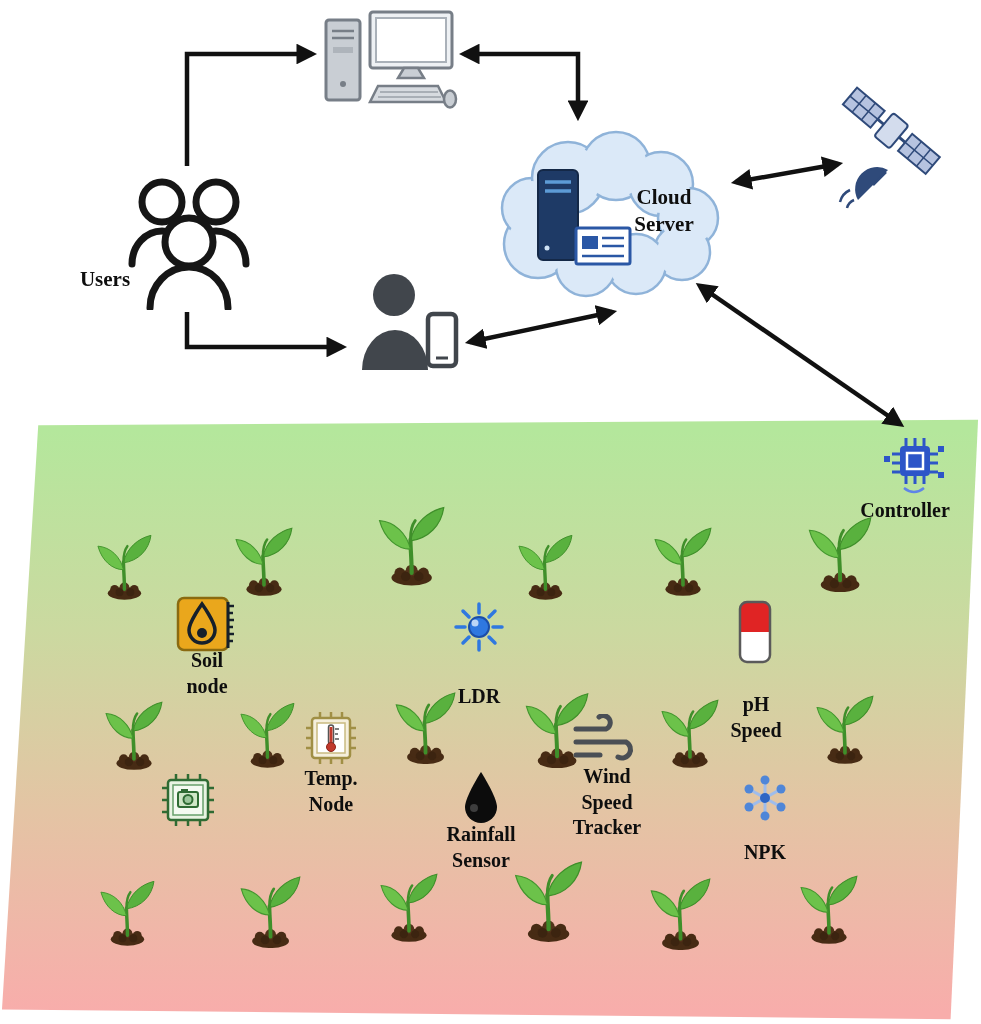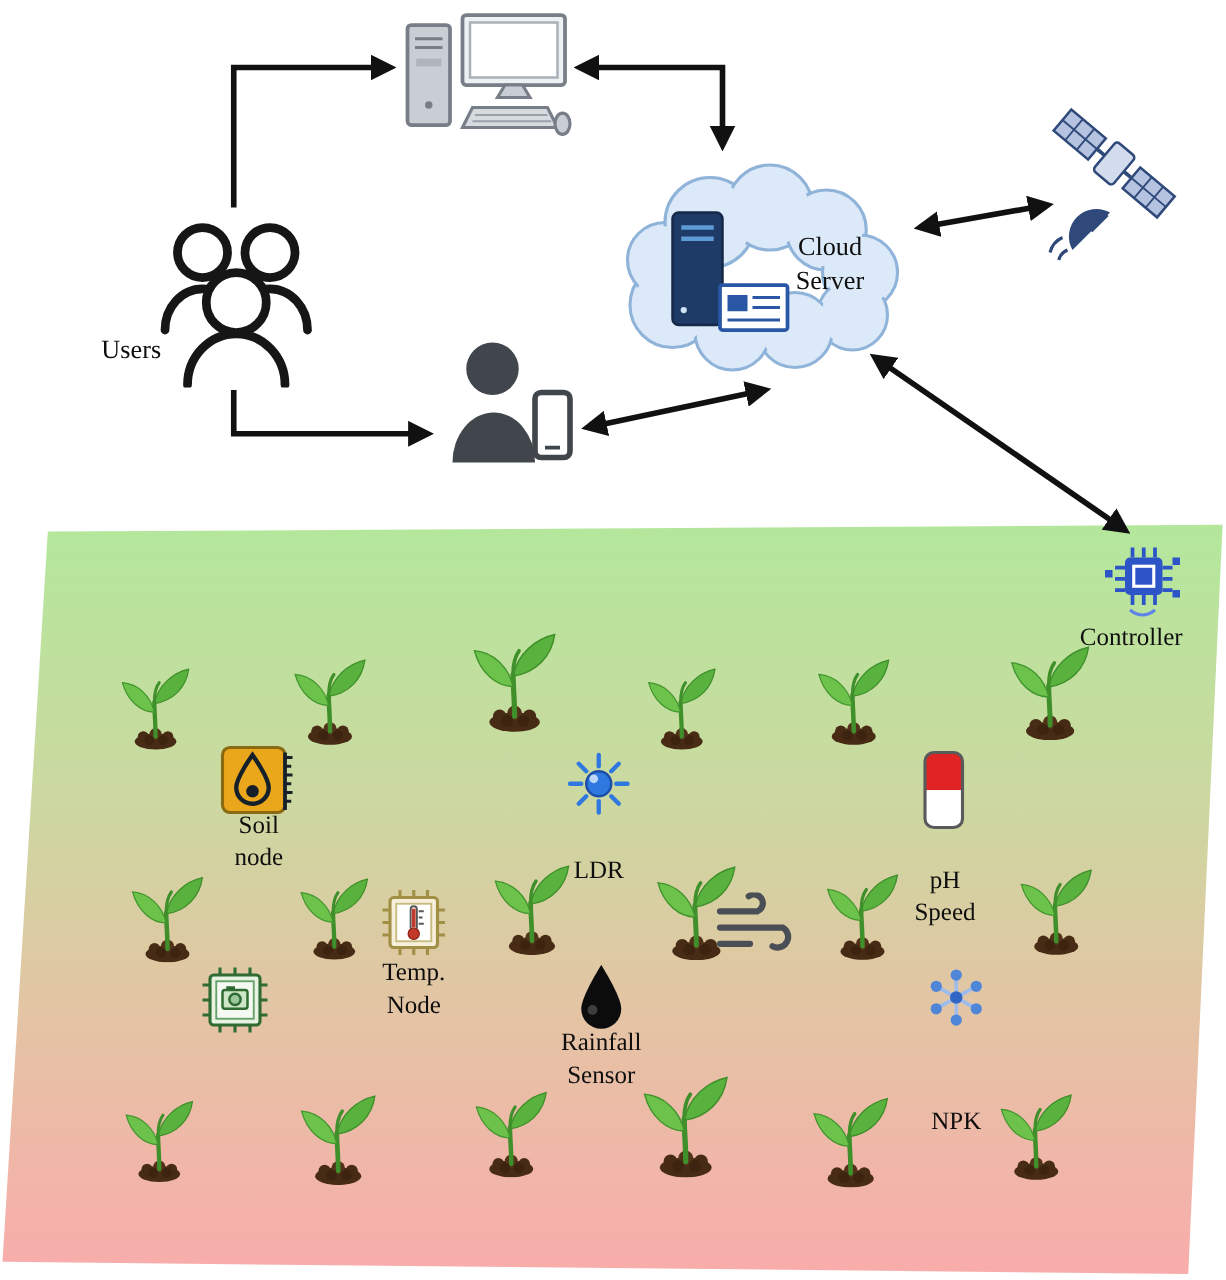--- a/index.html
+++ b/index.html
@@ -1,19 +1,19 @@
 <!DOCTYPE html>
 <html><head>
 <meta charset="utf-8">
 <style>
   html,body{margin:0;padding:0;background:#ffffff;}
   #canvas{position:relative;width:981px;height:1024px;background:#ffffff;overflow:hidden;
           font-family:"Liberation Serif",serif;}
   .abs{position:absolute;}
-  .lbl{position:absolute;font-weight:400;font-size:20px;line-height:1.28;color:#0e0e0e;
+  .lbl{position:absolute;font-weight:700;font-size:20px;line-height:1.28;color:#0e0e0e;
        text-align:center;font-family:"Liberation Serif",serif;}
   #field{position:absolute;left:0;top:418px;width:981px;height:606px;
          background:linear-gradient(180deg,#b4e79c 2%,#cbd9a0 35%,#e4c4a4 65%,#f8adab 98%);
          clip-path:polygon(3.9% 1.2%, 99.7% 0.3%, 96.9% 99.2%, 0.2% 97.6%);}
   #arrows{position:absolute;left:0;top:0;width:981px;height:1024px;pointer-events:none;}
   .plant{position:absolute;}
   svg{display:block;}
 </style>
 </head>
 <body>
@@ -343,16 +343,17 @@
     <circle cx="29" cy="28" r="5" fill="#2f66c4"></circle>
   </svg>
 
   <div class="lbl" style="left:65px;top:266px;width:80px;font-size:21px">Users</div>
   <div class="lbl" style="left:845px;top:498px;width:120px">Controller</div>
 
   <div class="lbl" style="left:170px;top:648px;width:74px">Soil node</div>
   <div class="lbl" style="left:448px;top:684px;width:62px">LDR</div>
   <div class="lbl" style="left:720px;top:692px;width:72px">pH Speed</div>
   <div class="lbl" style="left:298px;top:766px;width:66px">Temp. Node</div>
+  <div class="lbl" style="left:567px;top:764px;width:80px">Wind Speed Tracker</div>
   <div class="lbl" style="left:437px;top:822px;width:88px">Rainfall Sensor</div>
-  <div class="lbl" style="left:735px;top:885px;width:60px">NPK</div>
+  <div class="lbl" style="left:735px;top:840px;width:60px">NPK</div>
 
 </div>
 
 </body></html>

